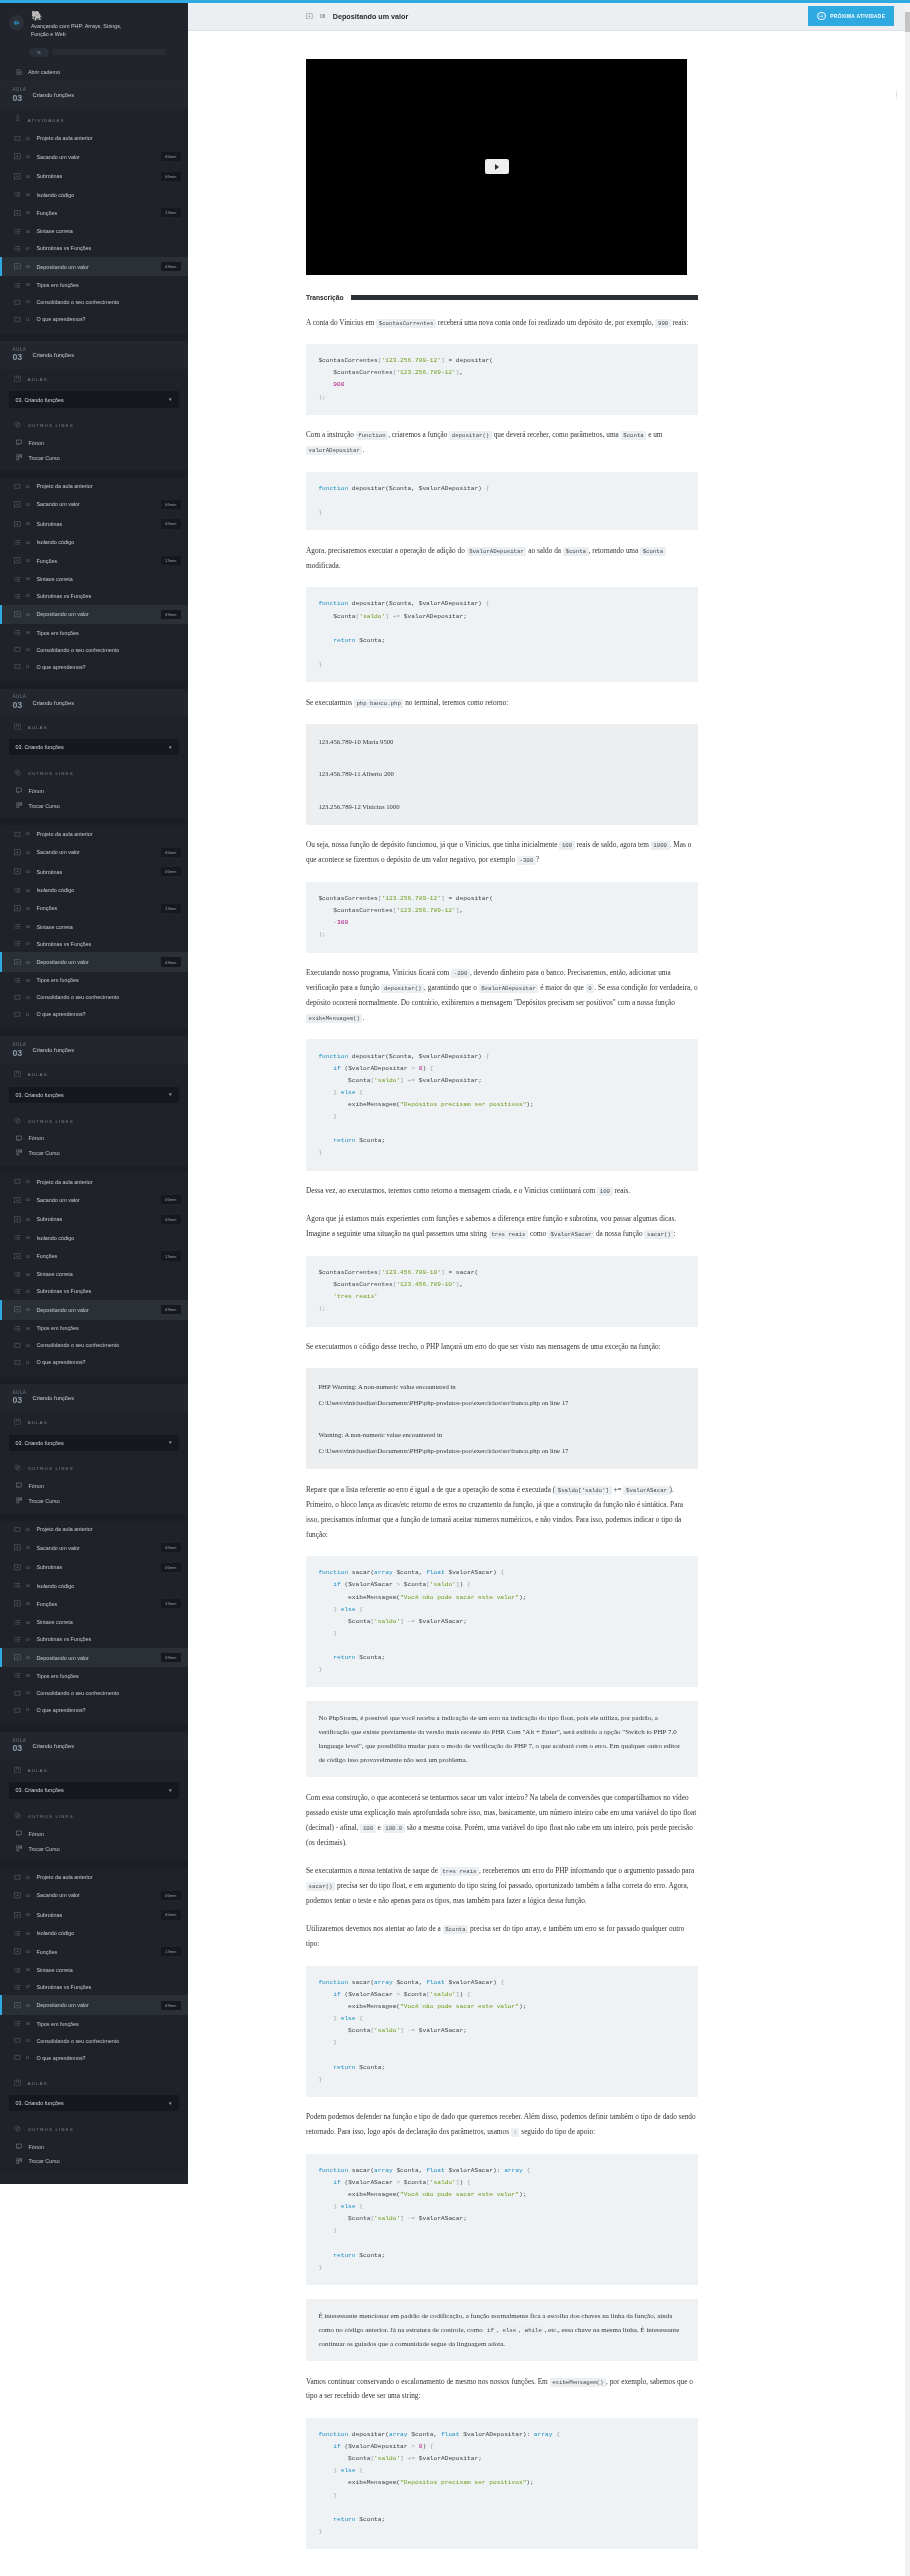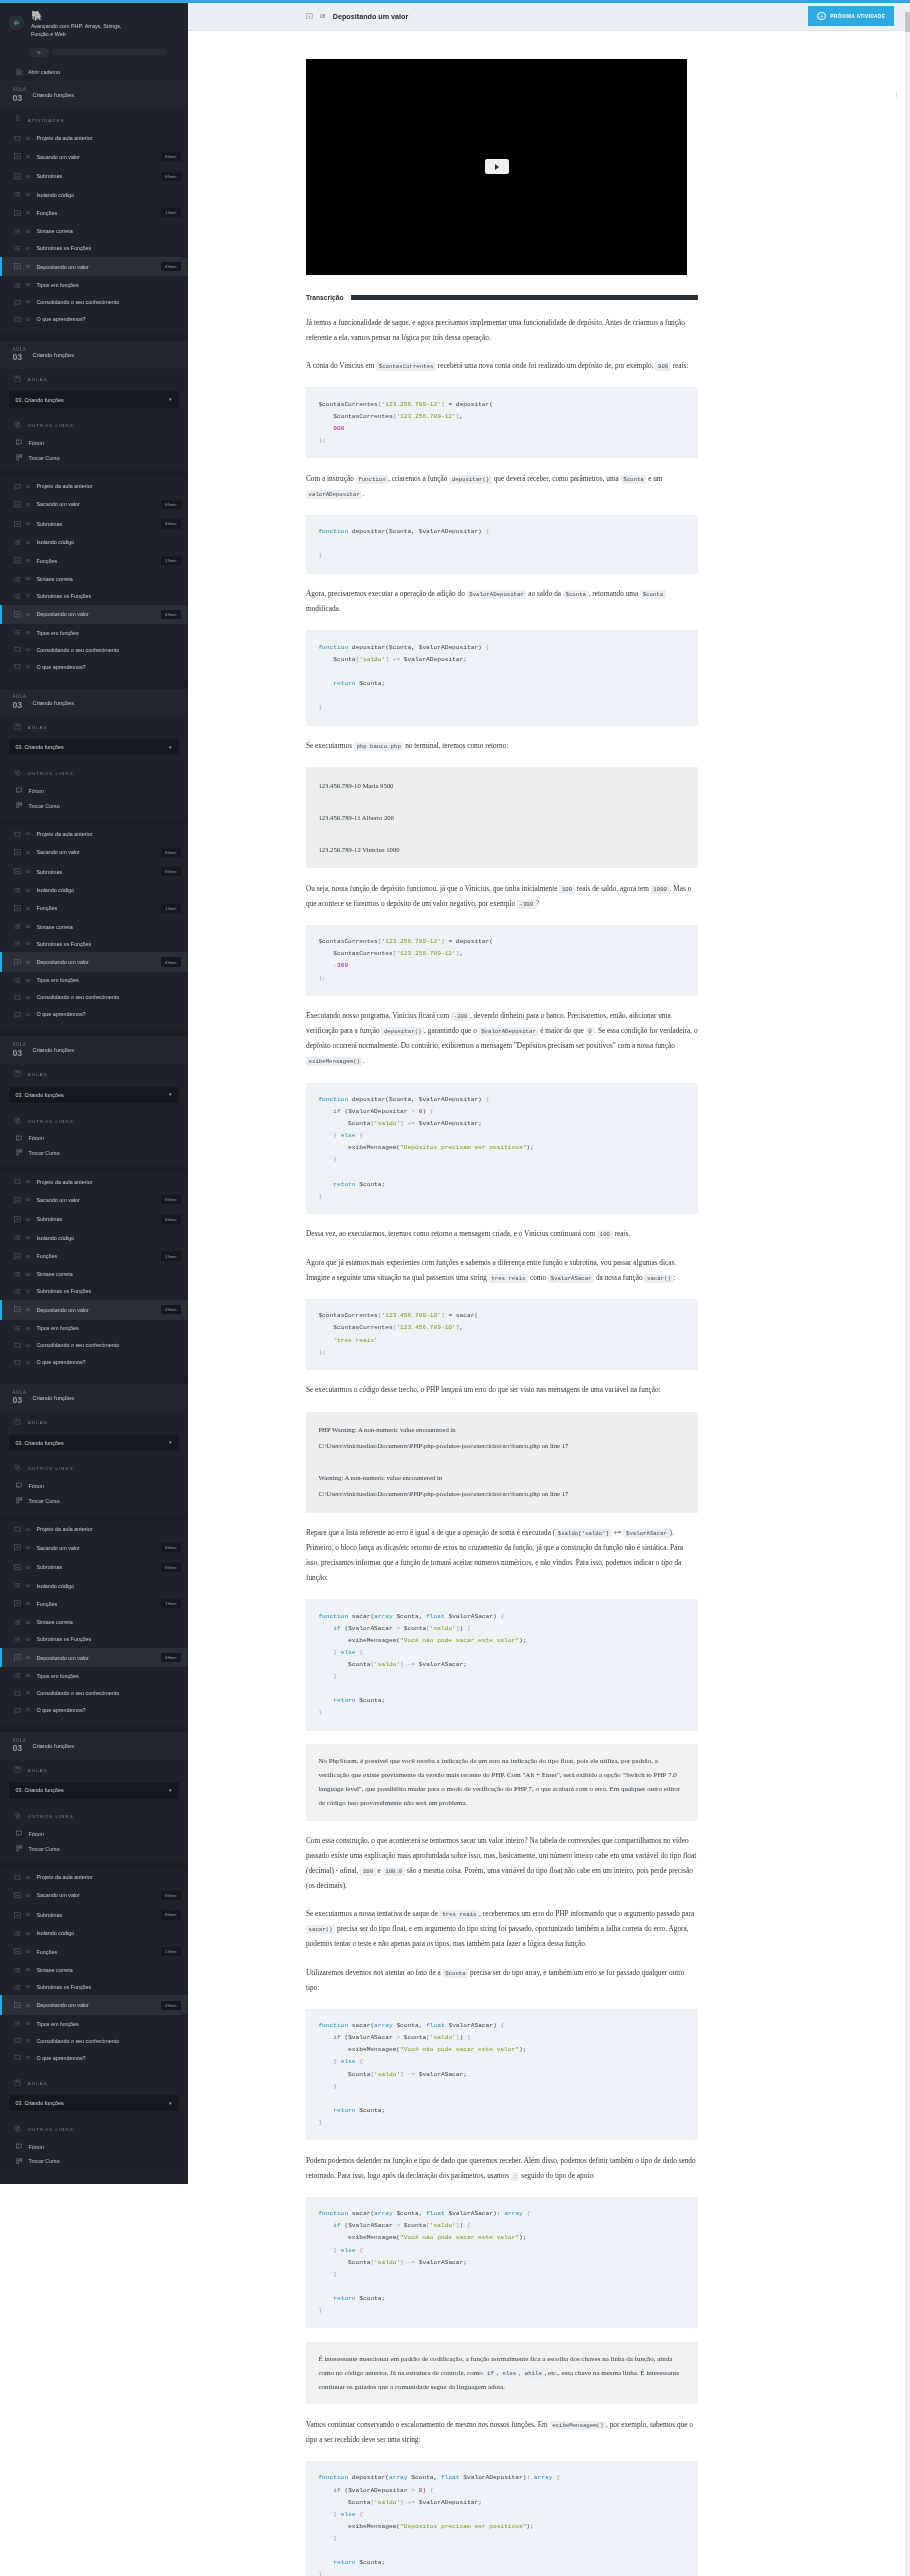--- a/index.html
+++ b/index.html
@@ -1252,21 +1252,20 @@
             <span class="tri"></span>
           </div>
       </div>
 
       <article class="article">
         <div class="tr-head">
           <h2>Transcrição</h2>
           <div class="rule"></div>
         </div>
         <div id="tr-body">
-            <p class="tx">Já temos a funcionalidade de saque, e agora precisamos implementar uma funcionalidade de depósito. Antes de criarmos a função referente a ela, vamos pensar na lógica por trás dessa operação.</p>
             <p class="tx">A conta do Vinicius em <code class="inl">$contasCorrentes</code> receberá uma nova conta onde foi realizado um depósito de, por exemplo, <code class="inl">900</code> reais:</p>
             <pre class="code"><span class="k-var">$contasCorrentes</span><span class="k-pun">[</span><span class="k-str">'123.256.789-12'</span><span class="k-pun">]</span> = depositar(
     <span class="k-var">$contasCorrentes</span><span class="k-pun">[</span><span class="k-str">'123.256.789-12'</span><span class="k-pun">]</span>,
     <span class="k-num">900</span>
 <span class="k-pun">);</span></pre>
             <p class="tx">Com a instrução <code class="inl">function</code>, criaremos a função <code class="inl">depositar()</code> que deverá receber, como parâmetros, uma <code class="inl">$conta</code> e um <code class="inl">valorADepositar</code>.</p>
             <pre class="code"><span class="k-kw">function</span> depositar(<span class="k-var">$conta</span>, <span class="k-var">$valorADepositar</span>) <span class="k-pun">{</span>
 
 <span class="k-pun">}</span></pre>
             <p class="tx">Agora, precisaremos executar a operação de adição do <code class="inl">$valorADepositar</code> ao saldo da <code class="inl">$conta</code>, retornando uma <code class="inl">$conta</code> modificada.</p>
@@ -1296,21 +1295,21 @@
     <span class="k-pun">}</span>
 
     <span class="k-kw">return</span> <span class="k-var">$conta</span>;
 <span class="k-pun">}</span></pre>
             <p class="tx">Dessa vez, ao executarmos, teremos como retorno a mensagem criada, e o Vinicius continuará com <code class="inl">100</code> reais.</p>
             <p class="tx">Agora que já estamos mais experientes com funções e sabemos a diferença entre função e subrotina, vou passar algumas dicas. Imagine a seguinte uma situação na qual passemos uma string <code class="inl">tres reais</code> como <code class="inl">$valorASacar</code> da nossa função <code class="inl">sacar()</code>:</p>
             <pre class="code"><span class="k-var">$contasCorrentes</span><span class="k-pun">[</span><span class="k-str">'123.456.789-10'</span><span class="k-pun">]</span> = sacar(
     <span class="k-var">$contasCorrentes</span><span class="k-pun">[</span><span class="k-str">'123.456.789-10'</span><span class="k-pun">]</span>,
     <span class="k-str">'tres reais'</span>
 <span class="k-pun">);</span></pre>
-            <p class="tx">Se executarmos o código desse trecho, o PHP lançará um erro do que ser visto nas mensagens de uma variável na função:</p>
+            <p class="tx">Se executarmos o código desse trecho, o PHP lançará um erro do que ser visto nas mensagens de uma exceção na função:</p>
             <pre class="out">PHP Warning: A non-numeric value encountered in
 C:\Users\viniciusdias\Documents\PHP\php-produtos-poo\exercicios\src\banco.php on line 17
 
 Warning: A non-numeric value encountered in
 C:\Users\viniciusdias\Documents\PHP\php-produtos-poo\exercicios\src\banco.php on line 17</pre>
             <p class="tx">Repare que a lista referente ao erro é igual a de que a operação de soma é executada (<code class="inl">$saldo['saldo']</code> += <code class="inl">$valorASacar</code>). Primeiro, o bloco lança as dicas/etc retorno de erros no cruzamento da função, já que a construção da função não é sintática. Para isso, precisamos informar que a função de tomará aceitar numeros numéricos, e não vindos. Para isso, podemos indicar o tipo da função:</p>
             <pre class="code"><span class="k-kw">function</span> sacar(<span class="k-kw">array</span> <span class="k-var">$conta</span>, <span class="k-kw">float</span> <span class="k-var">$valorASacar</span>) <span class="k-pun">{</span>
     <span class="k-kw">if</span> (<span class="k-var">$valorASacar</span> <span class="k-pun">&gt;</span> <span class="k-var">$conta</span><span class="k-pun">[</span><span class="k-str">'saldo'</span><span class="k-pun">]</span>) <span class="k-pun">{</span>
         exibeMensagem(<span class="k-str">"Você não pode sacar este valor"</span>);
     <span class="k-pun">}</span> <span class="k-kw">else</span> <span class="k-pun">{</span>

